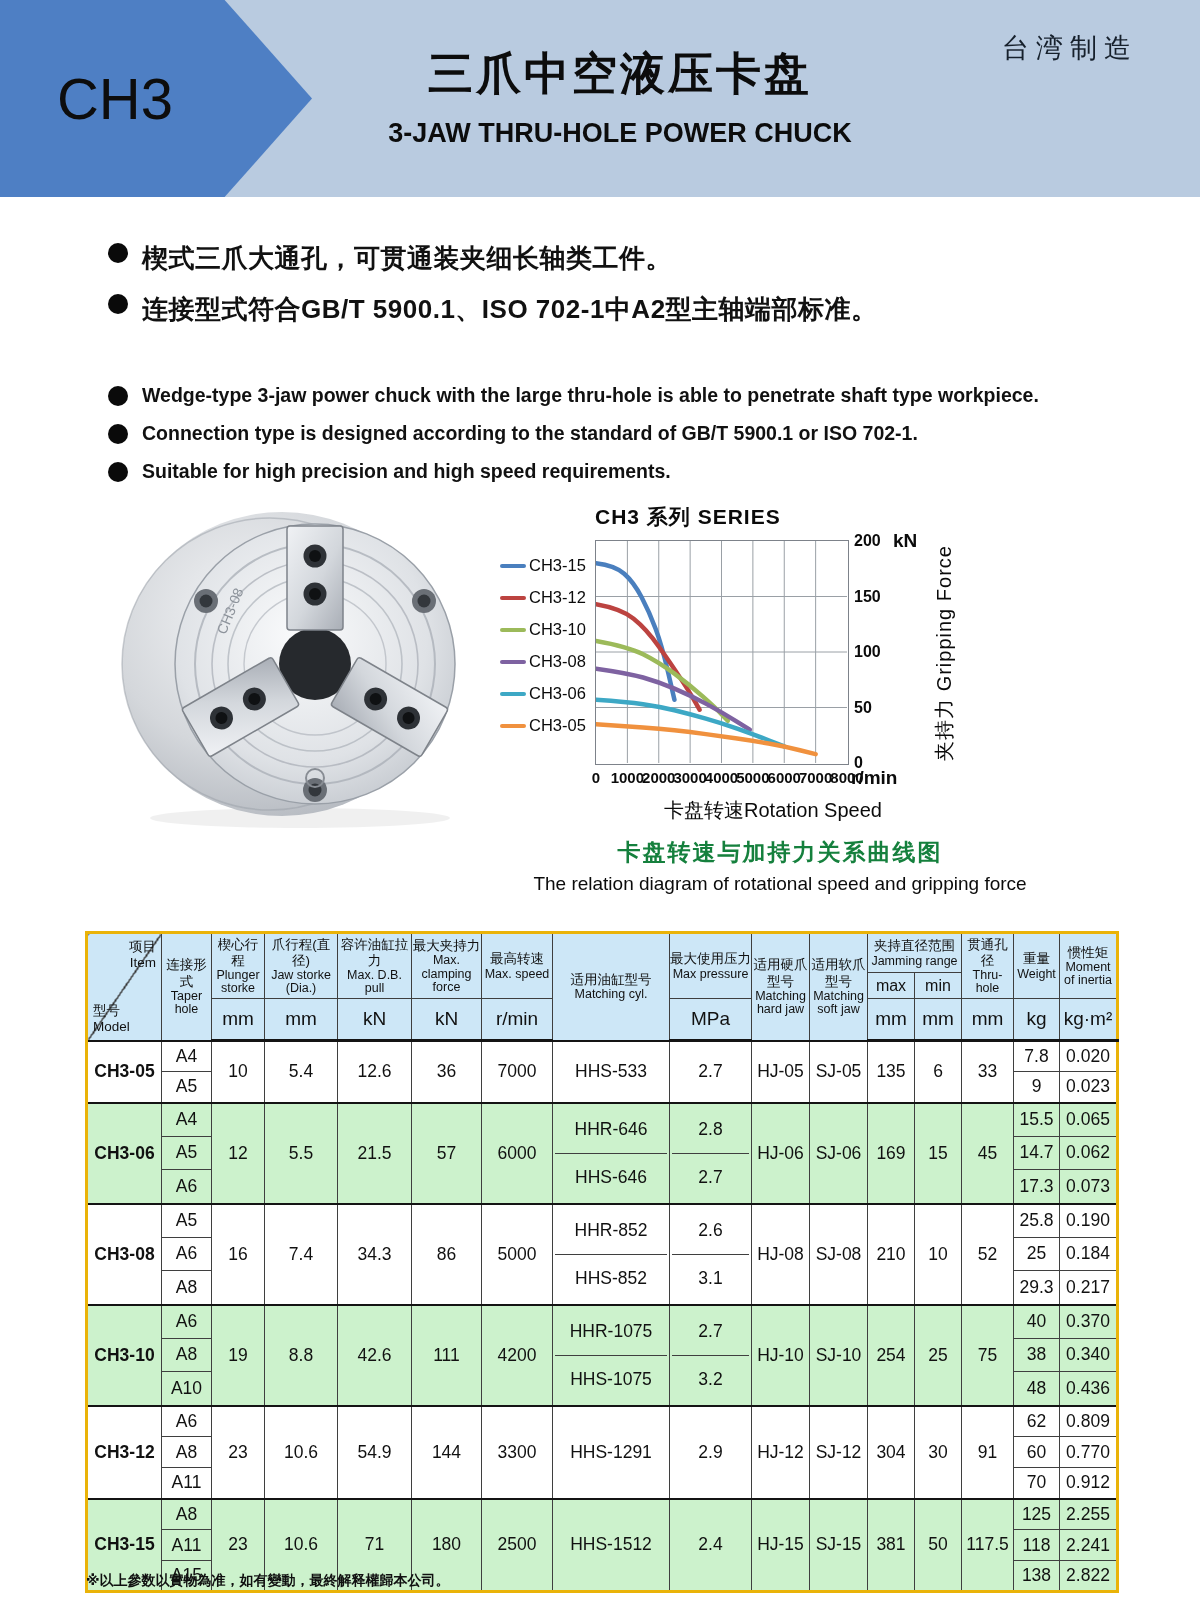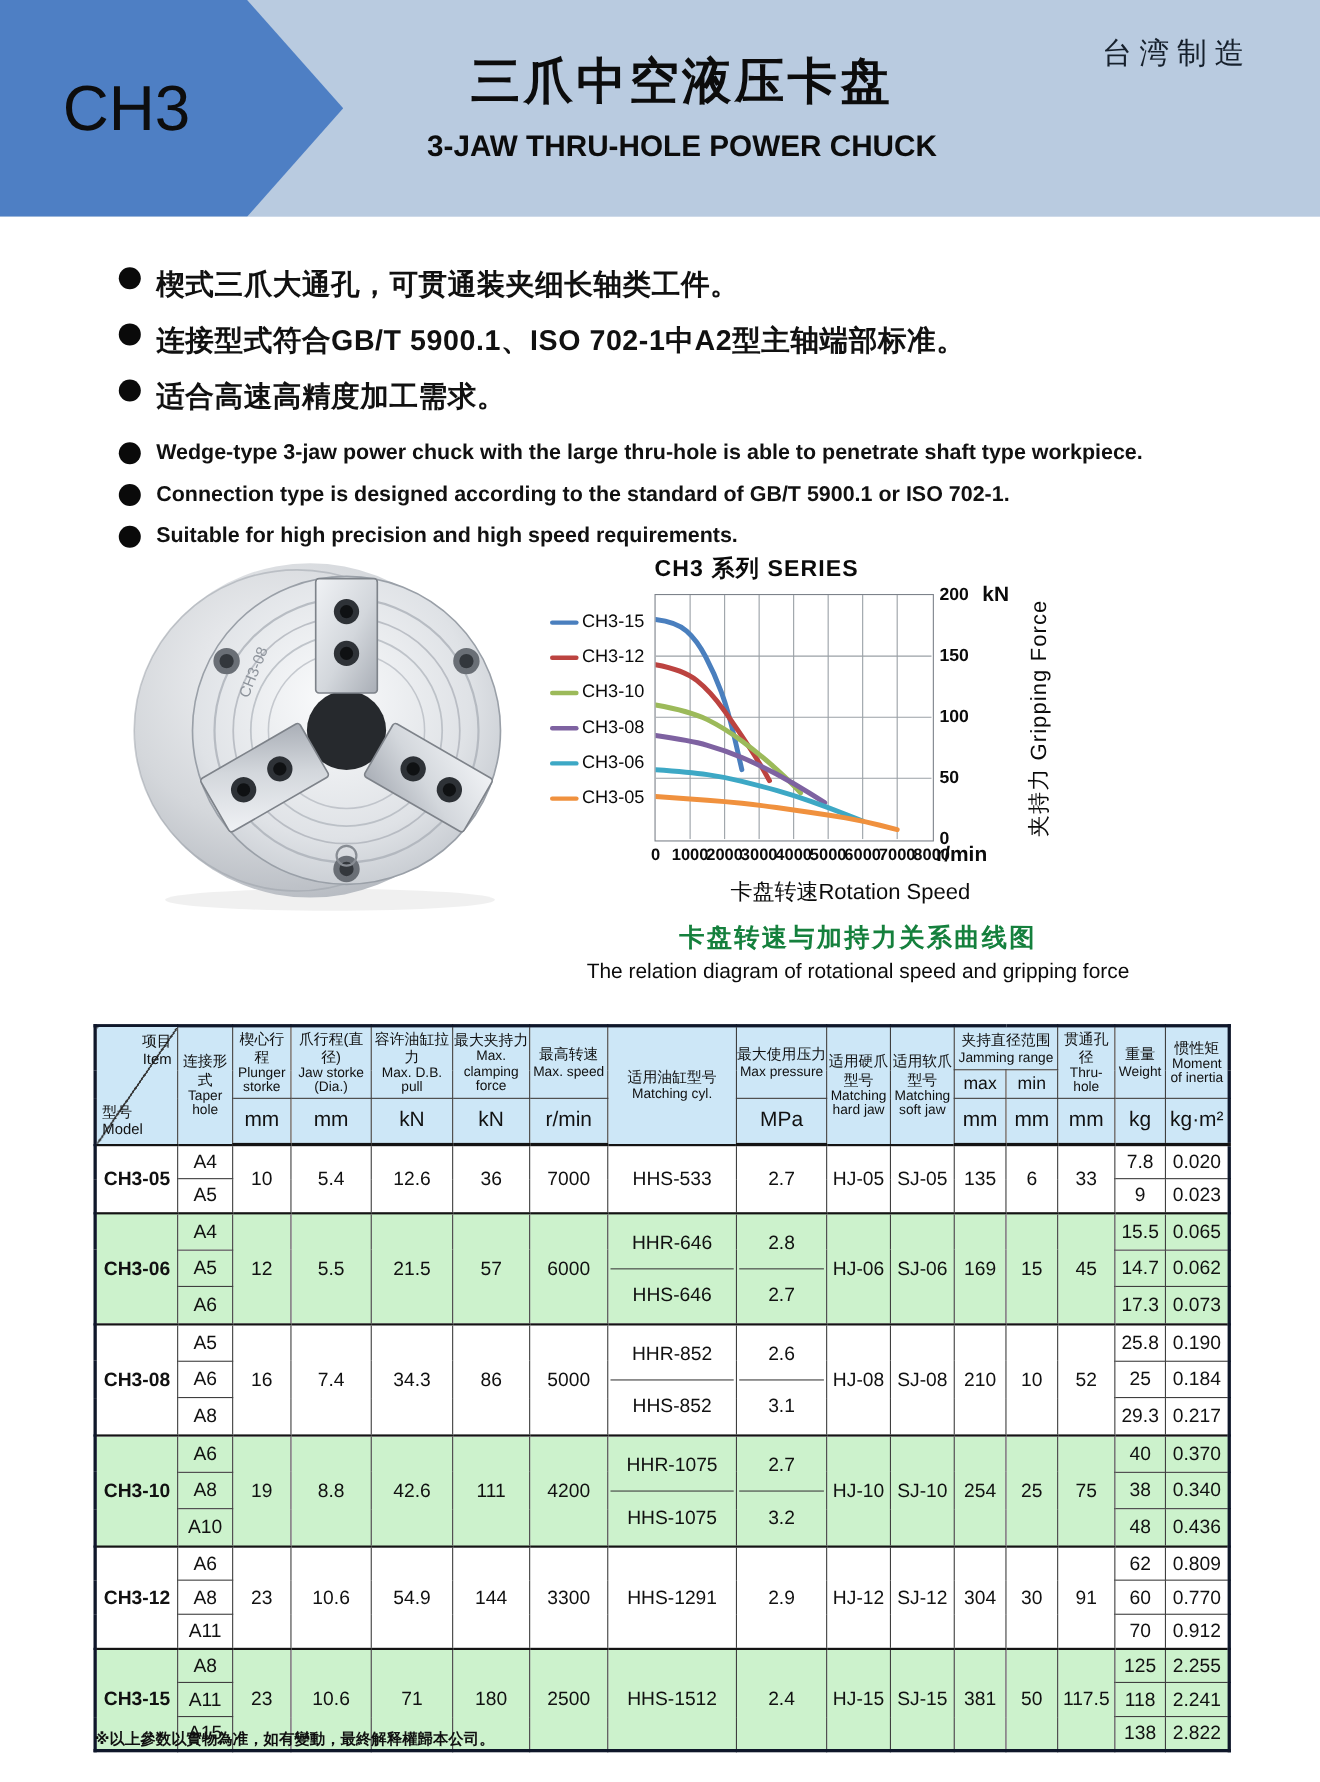--- a/index.html
+++ b/index.html
@@ -13,21 +13,21 @@
   .arrow-text { position:absolute; left:0; top:0; width:230px; height:197px; display:flex; align-items:center; justify-content:center;
                 font-size:58px; color:#0d0d0d; }
   .title-block { position:absolute; left:330px; top:44px; width:580px; text-align:center; }
   .title-cn { font-size:45px; font-weight:bold; letter-spacing:3px; color:#0c0c0c; }
   .title-en { font-size:27px; font-weight:bold; margin-top:14px; color:#0c0c0c; }
   .made-in { position:absolute; top:30px; right:62px; font-size:27px; letter-spacing:7px; color:#16202c; }
 
   
   .bullets { position:absolute; left:108px; }
   .bullets-cn { top:241px; }
-  .bullets-en { top:384px;margin-top:16px; }
+  .bullets-en { top:384px; }
   .bullet-row { display:flex; align-items:flex-start; margin-bottom:15px; }
   .bullets-cn .bullet-row { font-size:26px; font-weight:600; margin-bottom:16px; letter-spacing:0.5px;}
   .bullets-en .bullet-row { font-size:19.5px; font-weight:600; margin-bottom:15px; }
   .dot { width:20px; height:20px; border-radius:50%; background:#0a0a0a; flex:0 0 20px; margin-right:14px; margin-top:2px; }
 
   
   .photo { position:absolute; left:110px; top:496px; width:380px; height:340px; }
 
   
   .chart-block { position:absolute; left:500px; top:503px; width:560px; }
@@ -43,21 +43,21 @@
   .xtick { position:absolute; top:calc(100% + 5px); width:44px; text-align:center; font-size:15px; font-weight:600; color:#0b0b0b; }
   .xunit { position:absolute; top:calc(100% + 3px); left:calc(100% + 3px); font-size:19px; font-weight:bold; color:#0b0b0b; }
   .ylab  { position:absolute; top:50%; left:calc(100% + 96px); transform:translate(-50%,-50%) rotate(-90deg);
            white-space:nowrap; font-size:20px; color:#0b0b0b; letter-spacing:1px; }
   .x-axis-title { margin-left:118px; margin-top:32px; width:310px; text-align:center; font-size:20px; color:#0b0b0b; }
   .cap-cn { text-align:center; margin-top:13px; font-size:23px; font-weight:600; letter-spacing:2px; color:#15803d; }
   .cap-en { text-align:center; margin-top:5px; font-size:19px; color:#0b0b0b; }
 
   
   .spec-table { position:absolute; left:85px; top:931px; }
-  table { border-collapse:collapse; table-layout:fixed; border:3px solid #0f172a; }
+  table { border-collapse:collapse; table-layout:fixed; border:3px solid #eab308; }
   th, td { border:1px solid #3f3f3f; text-align:center; vertical-align:middle; padding:0; overflow:hidden; }
   thead th { background:#cde7f7; font-weight:normal; }
   tr.h1 { height:40px; } tr.h2 { height:26px; } tr.h3 { height:42px; }
   .h-cn { font-size:13.5px; line-height:1.2; }
   .h-en { font-size:12.5px; line-height:1.05; }
   tr.h3 th { font-size:19px; border-bottom:3px solid #141414; }
   tbody tr { height:31px; }
   tbody td { font-size:17.5px; }
   tr.gtop td { border-top:2.5px solid #141414; }
   td.model { font-weight:bold; }
@@ -90,24 +90,20 @@
   </div>
 
   <div class="bullets bullets-cn" id="bullets-cn">
       <div class="bullet-row">
         <span class="dot"></span>
         <span class="bullet-text">楔式三爪大通孔，可贯通装夹细长轴类工件。</span>
       </div>
       <div class="bullet-row">
         <span class="dot"></span>
         <span class="bullet-text">连接型式符合GB/T 5900.1、ISO 702-1中A2型主轴端部标准。</span>
-      </div>
-      <div class="bullet-row">
-        <span class="dot"></span>
-        <span class="bullet-text">适合高速高精度加工需求。</span>
       </div>
     </div>
   <div class="bullets bullets-en" id="bullets-en">
       <div class="bullet-row">
         <span class="dot"></span>
         <span class="bullet-text">Wedge-type 3-jaw power chuck with the large thru-hole is able to penetrate shaft type workpiece.</span>
       </div>
       <div class="bullet-row">
         <span class="dot"></span>
         <span class="bullet-text">Connection type is designed according to the standard of GB/T 5900.1 or ISO 702-1.</span>

